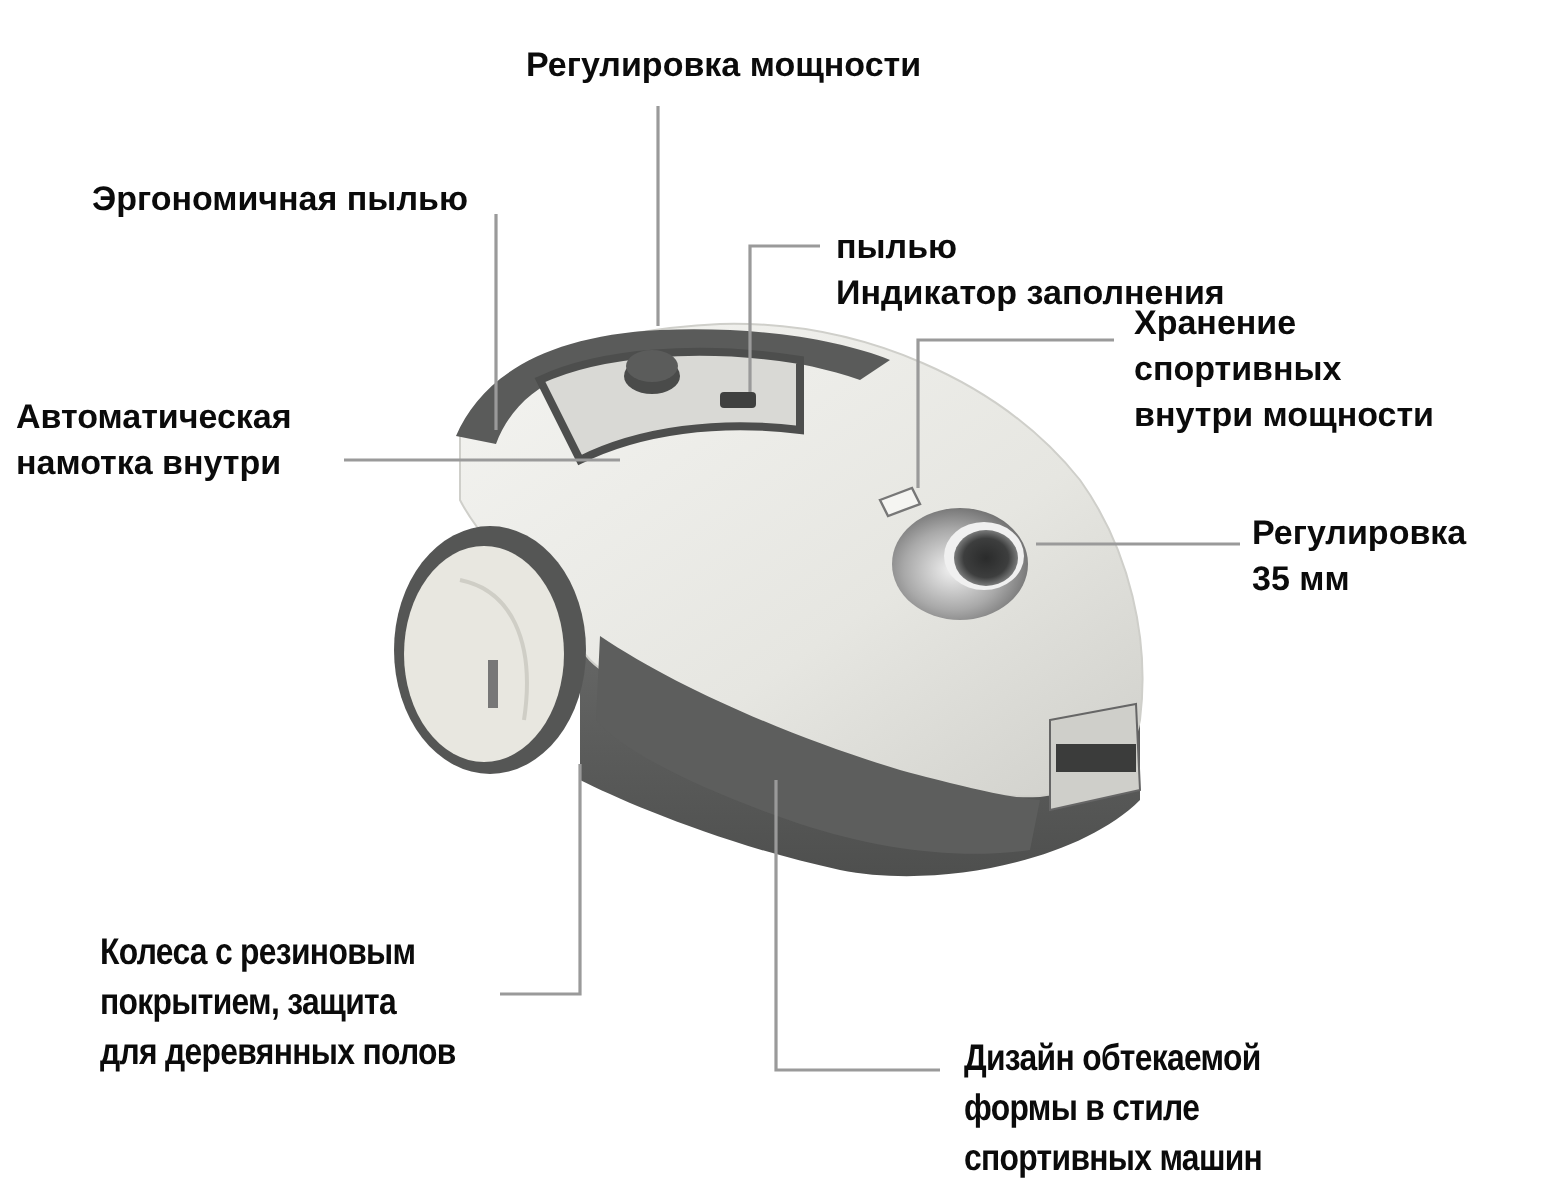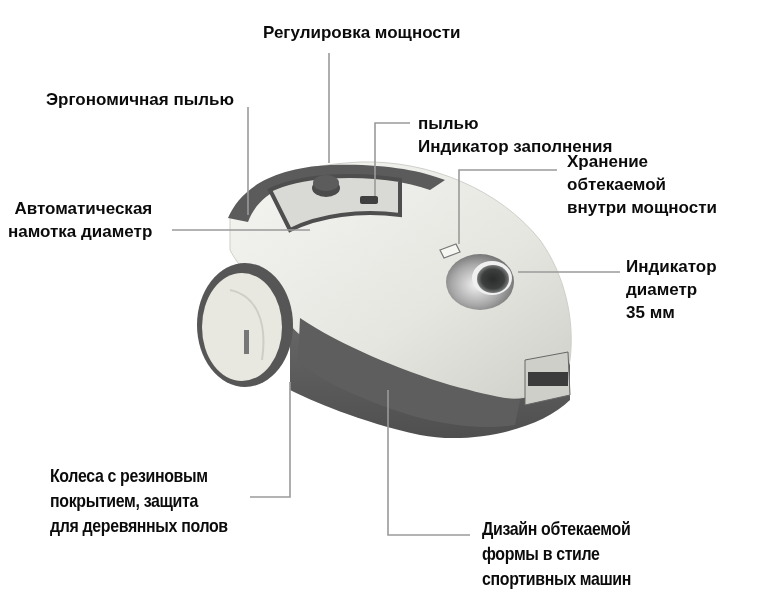--- a/index.html
+++ b/index.html
@@ -86,32 +86,31 @@
   <div>Эргономичная пылью</div>
 </div>
 
 <div class="label" style="left:418px; top:112px;">
   <div>пылью</div>
   <div>Индикатор заполнения</div>
 </div>
 
 <div class="label" style="left:567px; top:150px;">
   <div>Хранение</div>
-  <div>обтекаемой</div>
+  <div>спортивных</div>
   <div>внутри мощности</div>
 </div>
 
-<div class="label" style="left:8px; top:197px;text-align:right;">
+<div class="label" style="left:8px; top:197px;">
   <div>Автоматическая</div>
-  <div>намотка диаметр</div>
+  <div>намотка внутри</div>
 </div>
 
 <div class="label" style="left:626px; top:255px;">
-  <div>Индикатор</div>
-  <div>диаметр</div>
+  <div>Регулировка</div>
   <div>35 мм</div>
 </div>
 
 <div class="label narrow" style="left:50px; top:463px;">
   <div>Колеса с резиновым</div>
   <div>покрытием, защита</div>
   <div>для деревянных полов</div>
 </div>
 
 <div class="label narrow" style="left:482px; top:516px;">

